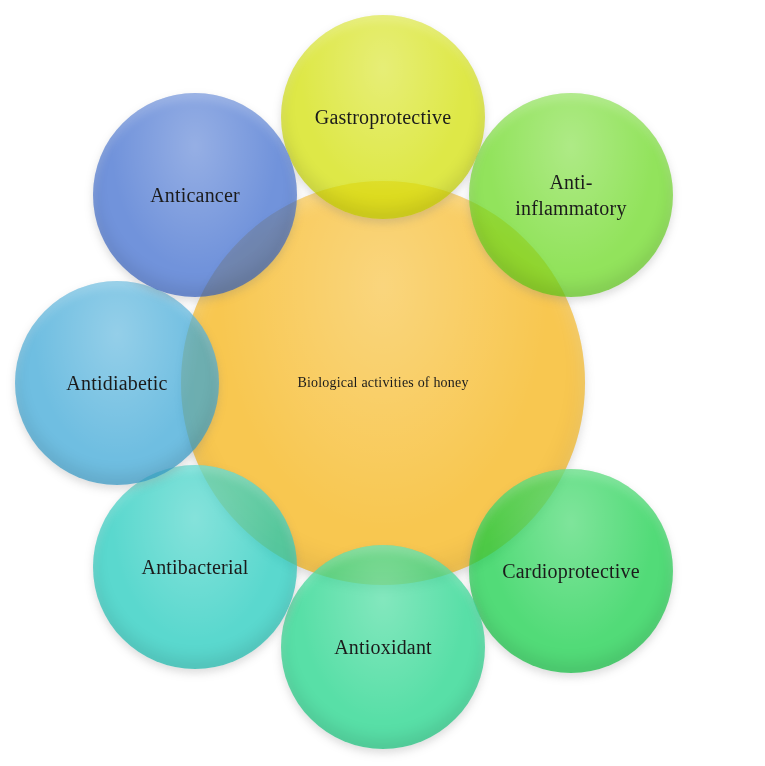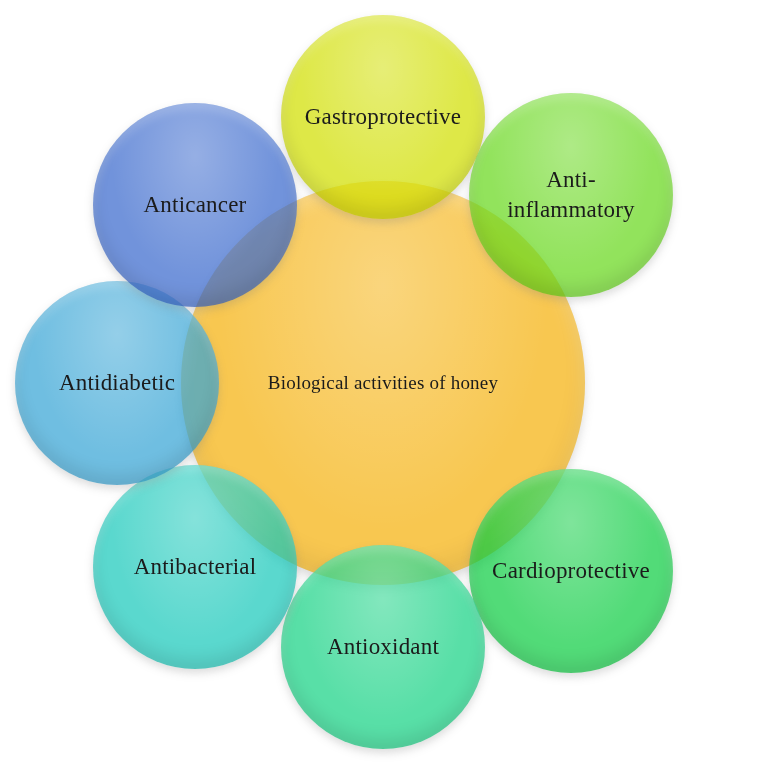--- a/index.html
+++ b/index.html
@@ -51,39 +51,39 @@
     width: 404px;
     height: 404px;
     box-shadow:
       inset 0 -14px 24px rgba(0,0,0,0.07),
       inset 0 8px 18px rgba(255,255,255,0.25),
       0 5px 10px rgba(140,140,140,0.30);
   }
   .label {
     position: relative;
     z-index: 2;
-    font-size: 23px;
+    font-size: 20px;
     line-height: 1.32;
     color: #1b1b1b;
     white-space: pre-line;
     letter-spacing: 0.2px;
     padding: 0 8px;
   }
   .center-label {
-    font-size: 19px;
+    font-size: 14px;
   }
   
   .pos-top          { left: 281px; top: 15px;  }
   .pos-top-right    { left: 469px; top: 93px;  }
   .pos-right        { left: 547px; top: 281px; }
   .pos-bottom-right { left: 469px; top: 469px; }
   .pos-bottom       { left: 281px; top: 545px; }
   .pos-bottom-left  { left: 93px;  top: 465px; }
   .pos-left         { left: 15px;  top: 281px; }
-  .pos-top-left     { left: 93px;  top: 103px;  }
+  .pos-top-left     { left: 93px;  top: 93px;  }
 </style>
 </head>
 <body>
 
 <div class="diagram">
 
   <div class="circle center-circle" style="background-color: rgb(248, 199, 80);">
     <span class="label center-label">Biological activities of honey</span>
   </div>
 

